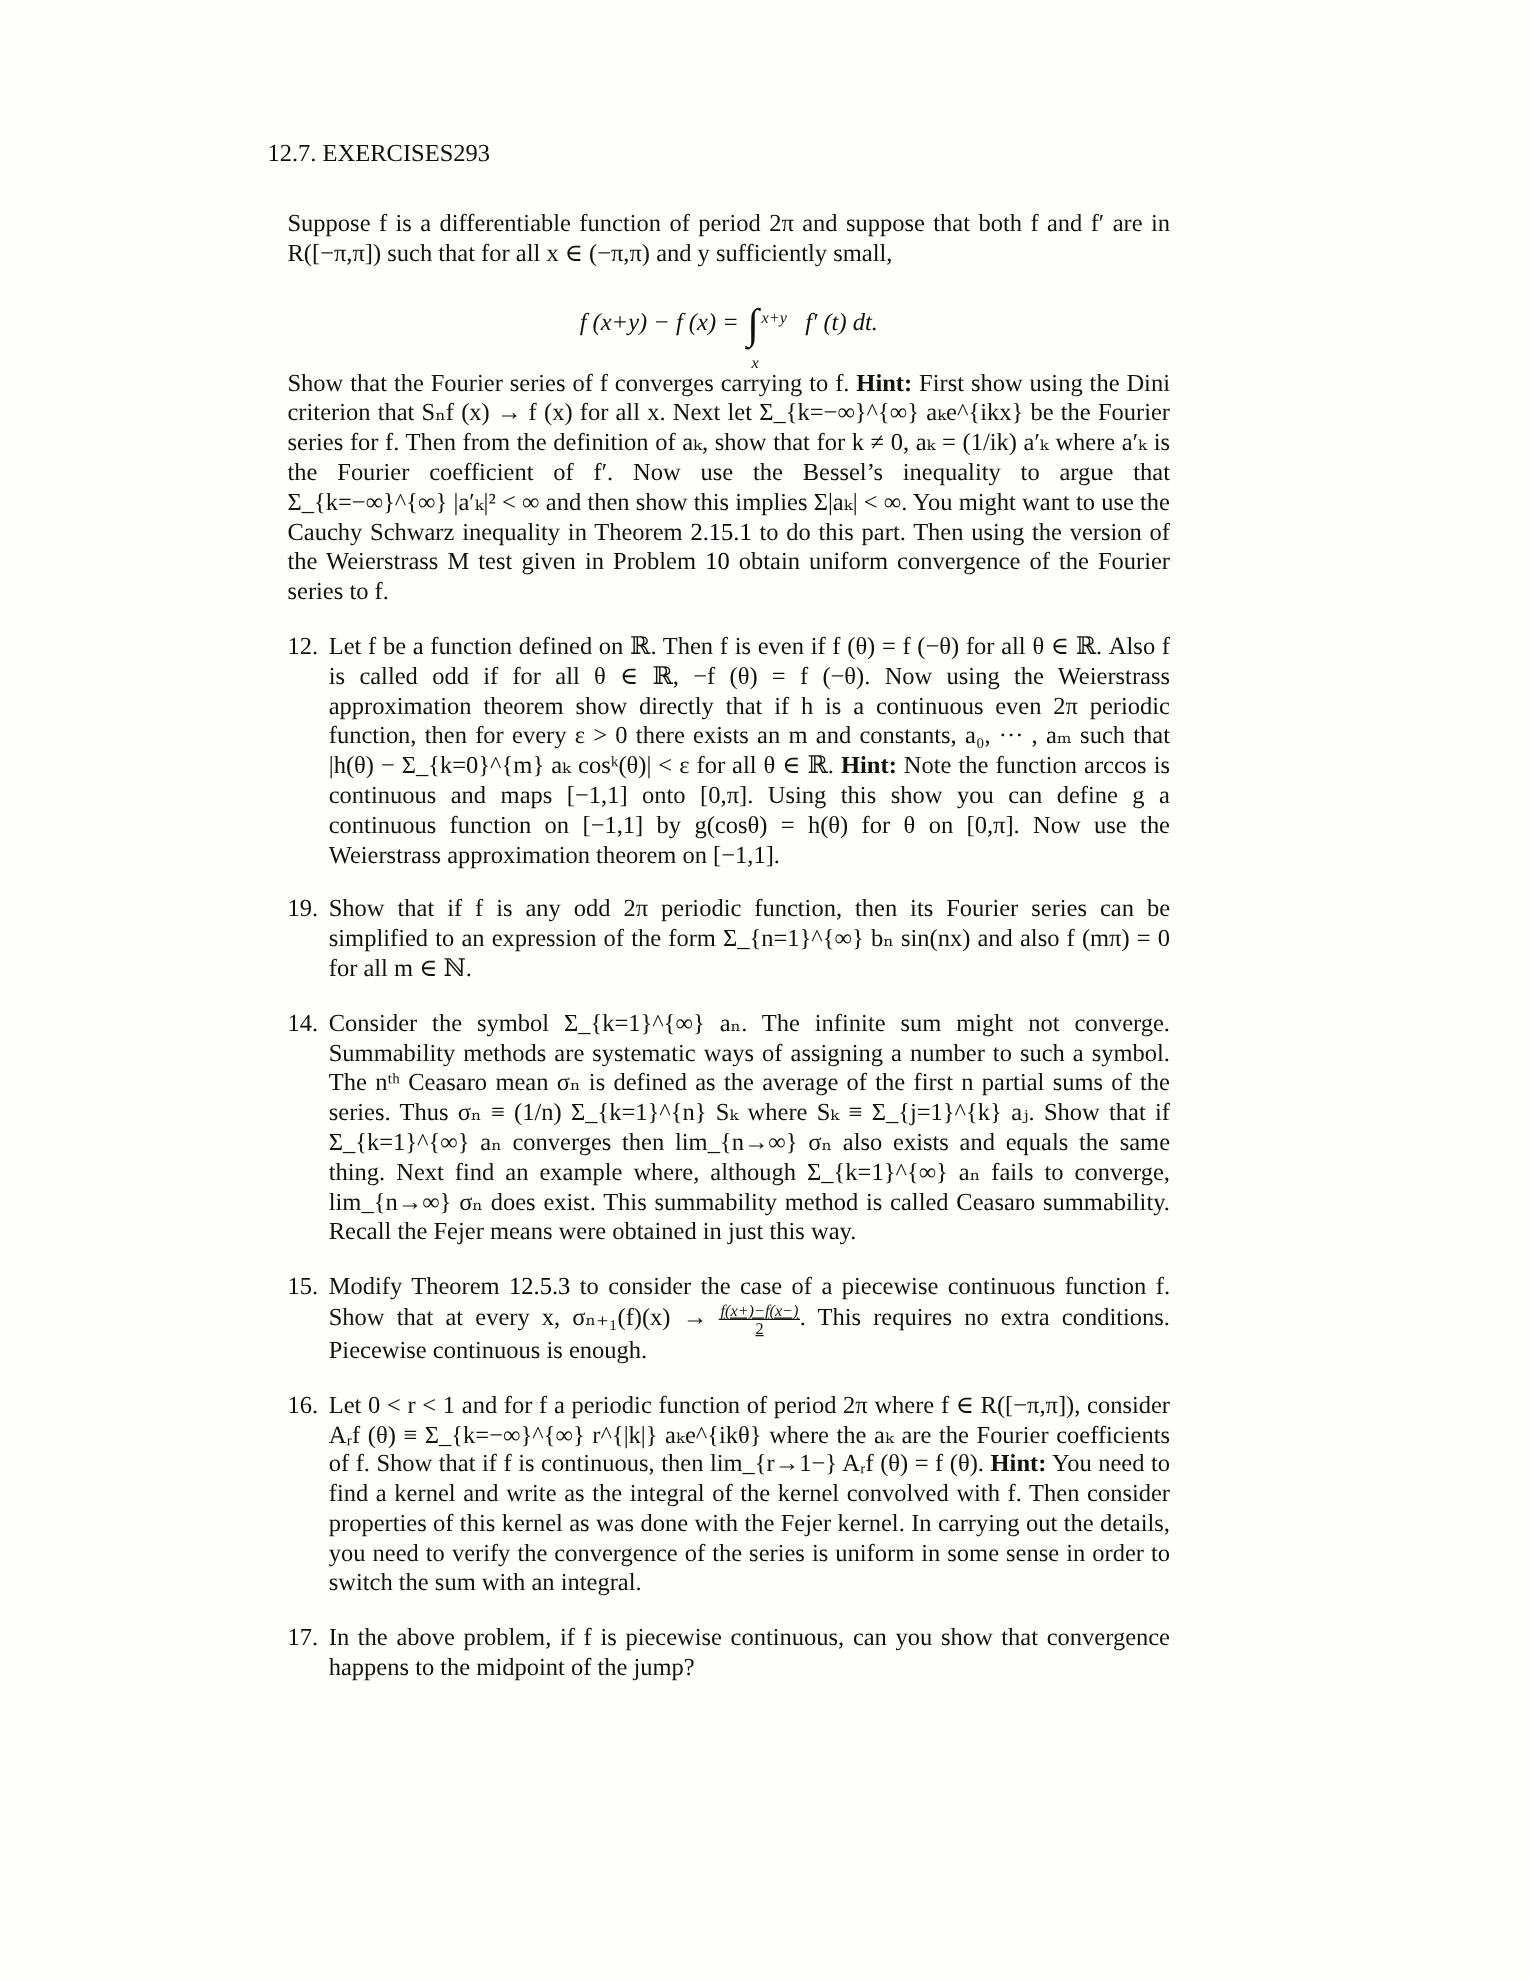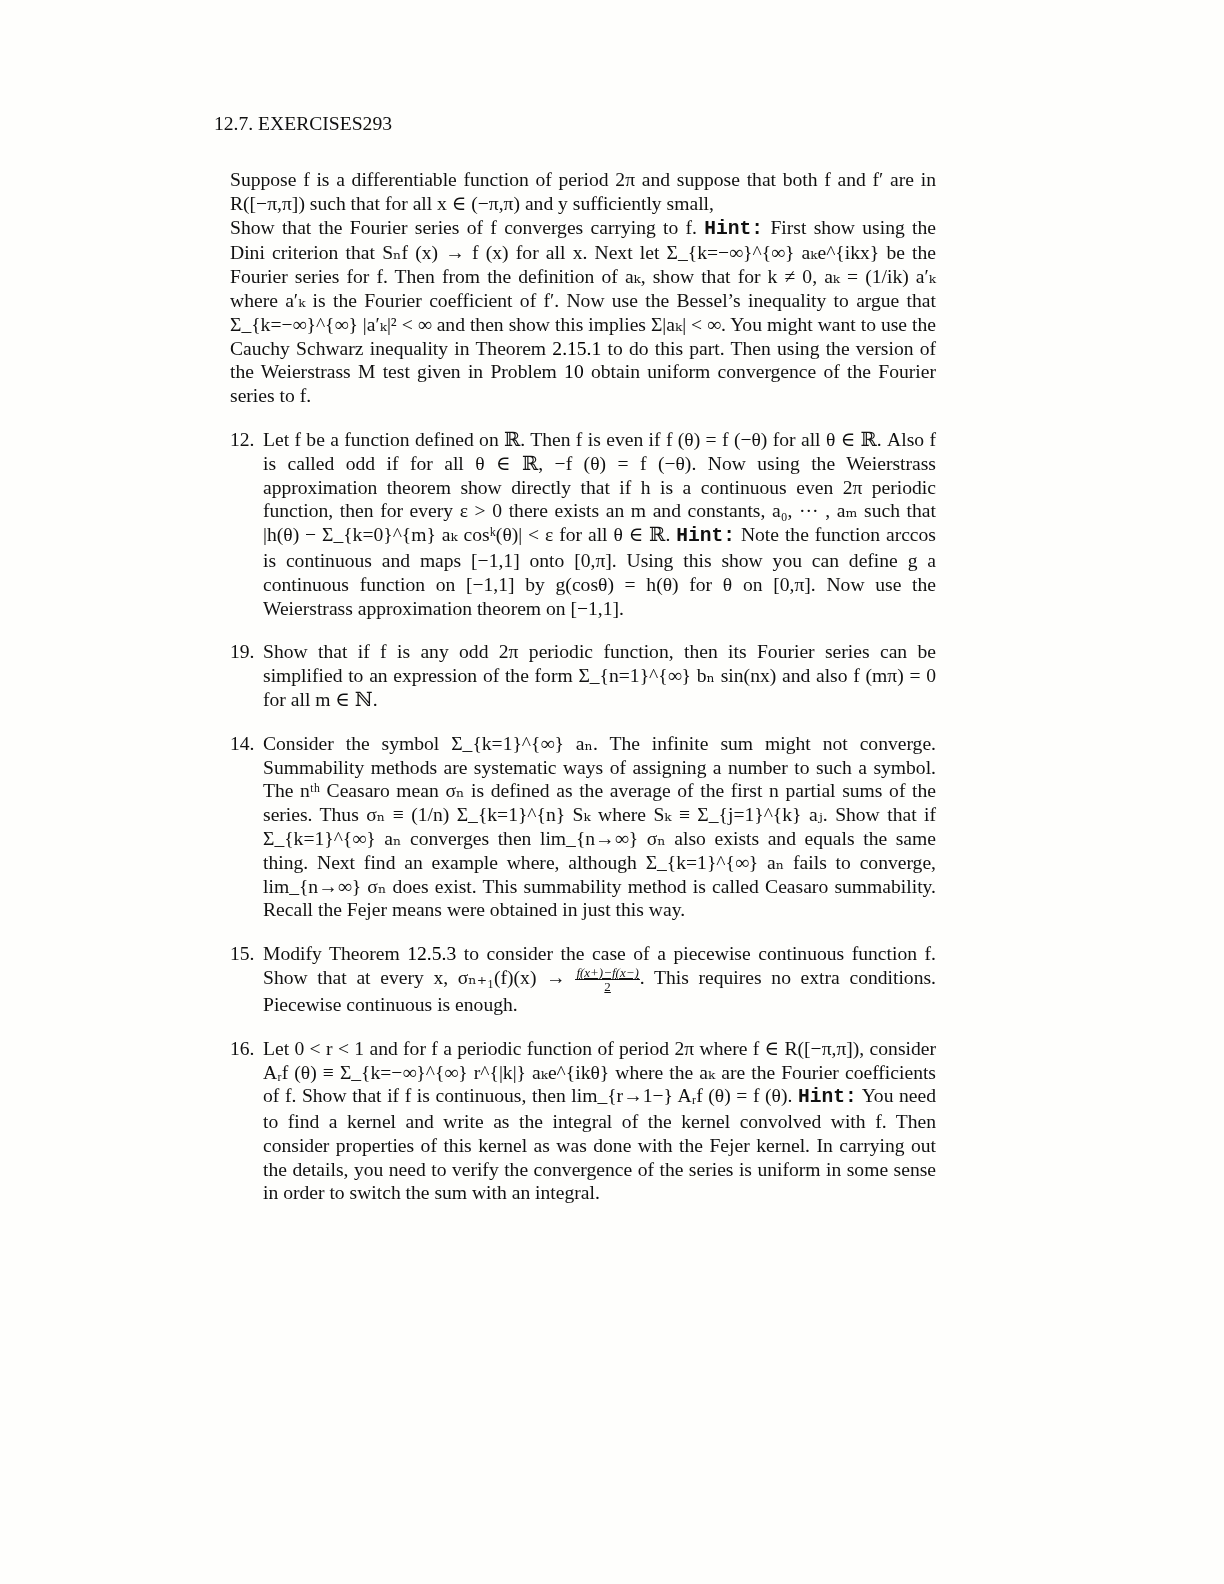--- a/index.html
+++ b/index.html
@@ -11,21 +11,21 @@
   .header {
     position: absolute; left: 214px; top: 112px; width: 722px;
     display: flex; justify-content: flex-start; font-size: 19.6px;
   }
   .body { position: absolute; left: 230px; top: 168px; width: 706px; }
   .ex { display: flex; margin-bottom: 20px; }
   .ex .num { width: 33px; flex: 0 0 33px; text-align: left; }
   .ex .content { flex: 1; text-align: justify; }
   .ex .content p { margin: 0; text-align: justify; }
   i, .m { font-style: italic; }
-  b { font-weight: bold; font-family: Liberation Mono, monospace; }
+  b { font-weight: bold; }
   .link { color: #000000; }
   .display { text-align: center; margin: 14px 0 14px 0; height: 52px; position: relative; }
   .display .eq { display: inline-block; position: relative; top: 12px; }
   .int { font-size: 34px; font-style: normal; position: relative; top: 6px; margin: 0 2px; }
   .intlim { display: inline-block; position: relative; width: 30px; }
   .intlim .up { position: absolute; top: -22px; left: 0; font-size: 13px; font-style: italic; }
   .intlim .lo { position: absolute; top: 14px; left: -8px; font-size: 13px; font-style: italic; }
   .frac { display: inline-block; vertical-align: middle; text-align: center; font-size: 13px; line-height: 13px; text-decoration: underline; }
   .frac .n { display: block; border-bottom: 1px solid #111; padding: 0 1px; font-style: italic; }
   .frac .d { display: block; }
@@ -36,20 +36,27 @@
 <div class="header">
   <span>12.7. EXERCISES</span>
   <span>293</span>
 </div>
 
 <div class="body">
 
   <div class="ex">
     <div class="content">
       <p>Suppose f is a differentiable function of period 2π and suppose that both f and f′ are in R([−π,π]) such that for all x ∈ (−π,π) and y sufficiently small,</p>
+      <div class="display">
+        <span class="eq">
+          <i>f (x+y) − f (x) =</i>
+          <span class="int">∫</span><span class="intlim"><span class="up">x+y</span><span class="lo">x</span></span>
+          <i>f′ (t) dt.</i>
+        </span>
+      </div>
       <p>
         <span>Show that the Fourier series of f converges carrying to f.</span>
         <b>Hint:</b>
         <span>First show using the Dini criterion that Sₙf (x) → f (x) for all x. Next let Σ_{k=−∞}^{∞} aₖe^{ikx} be the Fourier series for f. Then from the definition of aₖ, show that for k ≠ 0, aₖ = (1/ik) a′ₖ where a′ₖ is the Fourier coefficient of f′. Now use the Bessel’s inequality to argue that Σ_{k=−∞}^{∞} |a′ₖ|² &lt; ∞ and then show this implies Σ|aₖ| &lt; ∞. You might want to use the Cauchy Schwarz inequality in Theorem</span>
         <span class="link">2.15.1</span>
         <span>to do this part. Then using the version of the Weierstrass M test given in Problem</span>
         <span class="link">10</span>
         <span>obtain uniform convergence of the Fourier series to f.</span>
       </p>
     </div>
@@ -96,14 +103,20 @@
     <div class="num">16.</div>
     <div class="content">
       <p>
         <span>Let 0 &lt; r &lt; 1 and for f a periodic function of period 2π where f ∈ R([−π,π]), consider Aᵣf (θ) ≡ Σ_{k=−∞}^{∞} r^{|k|} aₖe^{ikθ} where the aₖ are the Fourier coefficients of f. Show that if f is continuous, then lim_{r→1−} Aᵣf (θ) = f (θ).</span>
         <b>Hint:</b>
         <span>You need to find a kernel and write as the integral of the kernel convolved with f. Then consider properties of this kernel as was done with the Fejer kernel. In carrying out the details, you need to verify the convergence of the series is uniform in some sense in order to switch the sum with an integral.</span>
       </p>
     </div>
   </div>
 
+  <div class="ex">
+    <div class="num">17.</div>
+    <div class="content">
+      <p>In the above problem, if f is piecewise continuous, can you show that convergence happens to the midpoint of the jump?</p>
+    </div>
+  </div>
 
 </div>
 
 </body></html>

